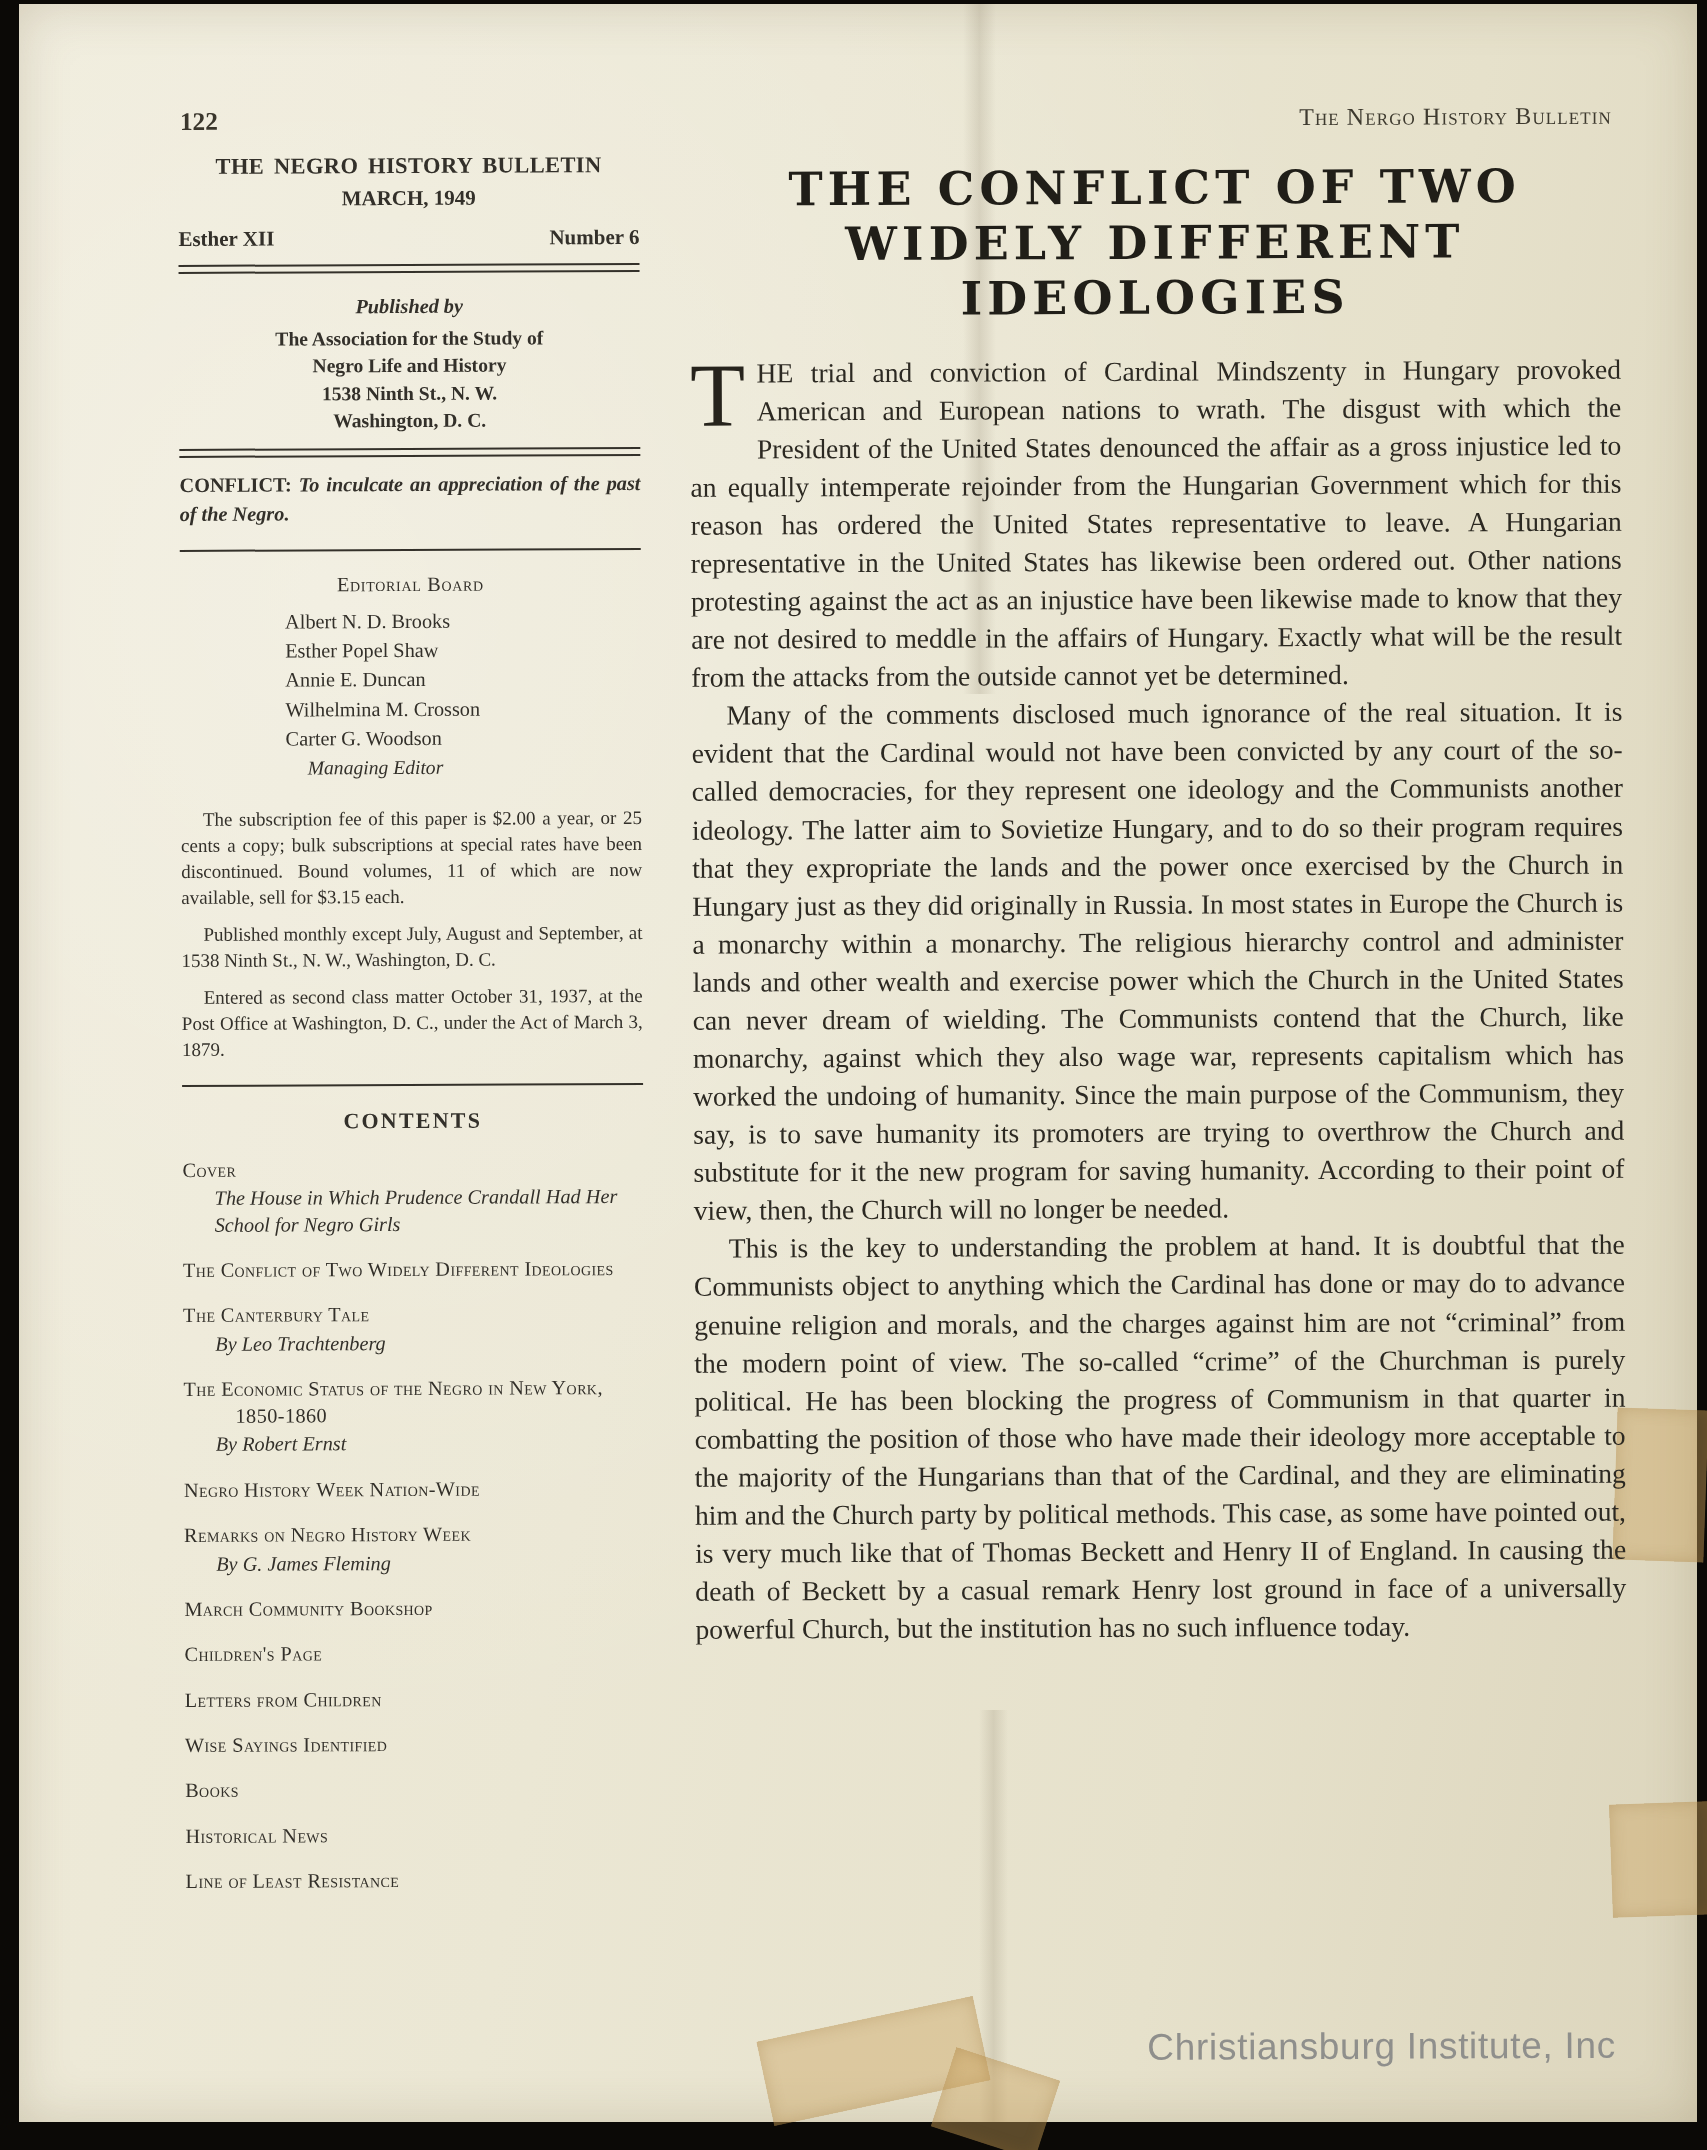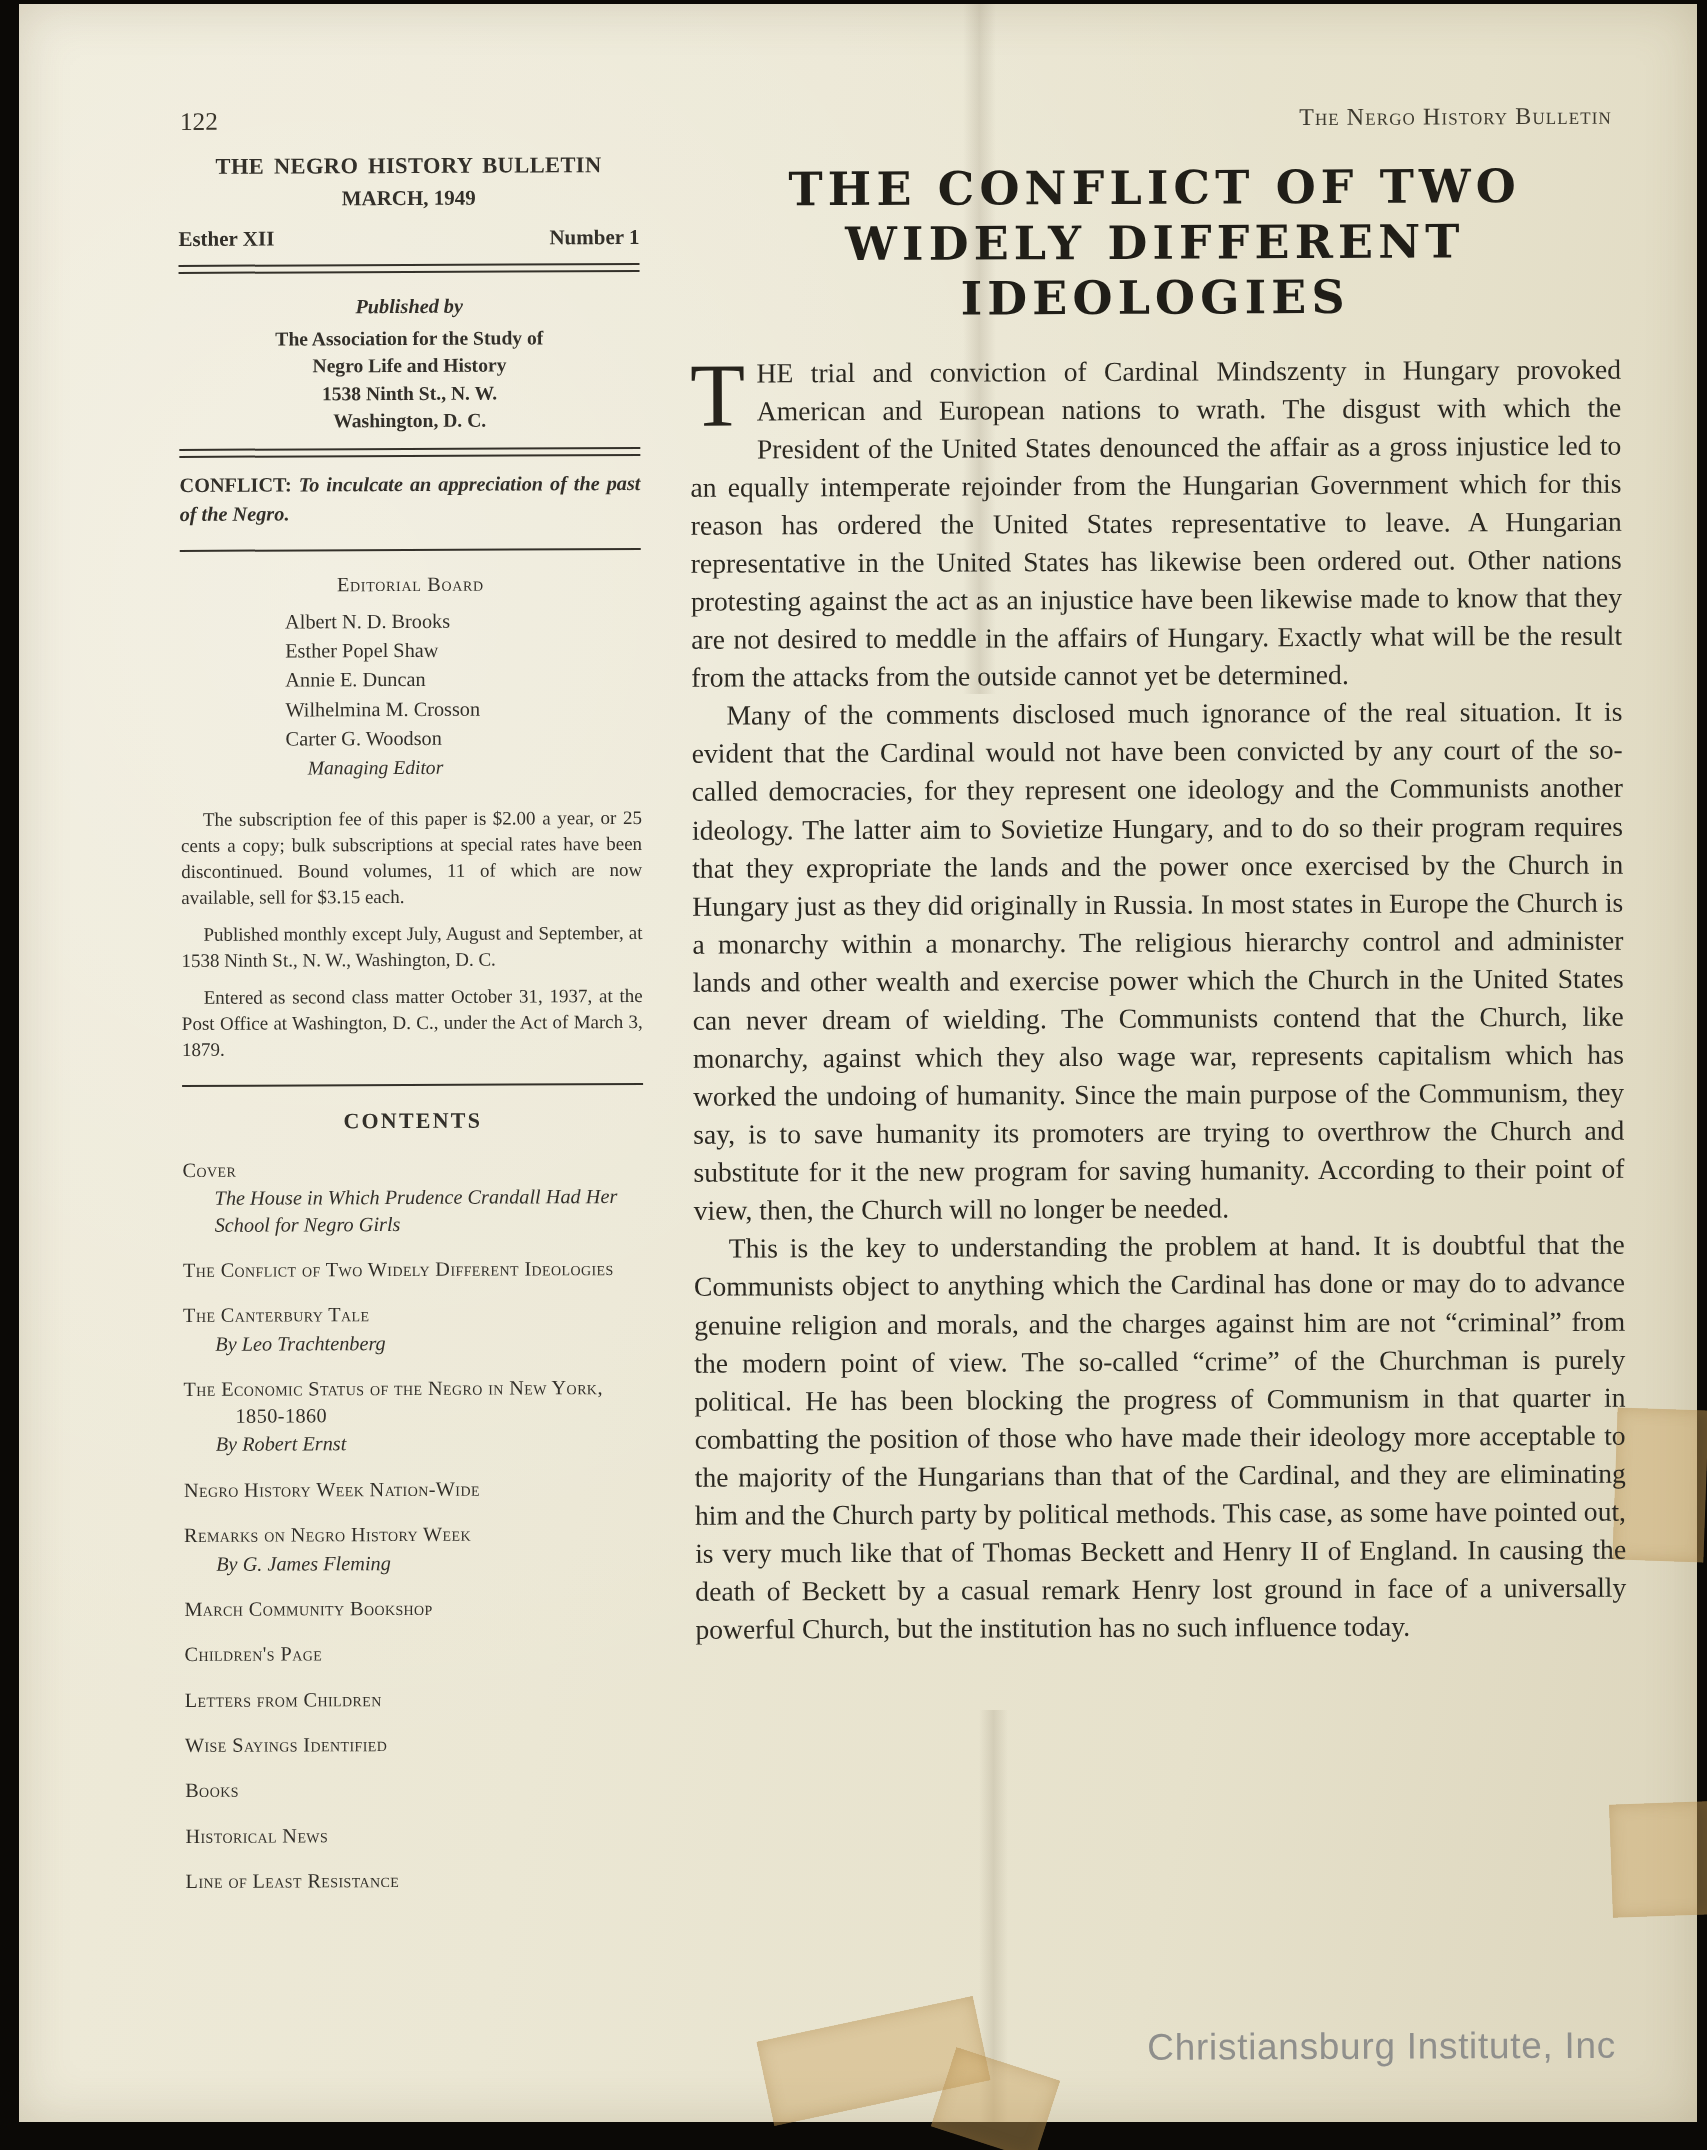--- a/index.html
+++ b/index.html
@@ -17,21 +17,21 @@
   .inner{position:absolute;inset:0;transform:rotate(-0.25deg);}
   .crease{position:absolute;background:linear-gradient(to right,rgba(0,0,0,0),rgba(90,75,50,0.14),rgba(0,0,0,0));}
   .crease.top{left:944px;top:0;width:33px;height:690px;}
   .crease.bottom{left:960px;top:1706px;width:29px;height:412px;}
   .tape{position:absolute;background:rgba(202,162,94,0.42);box-shadow:inset 0 0 16px rgba(150,110,50,0.30);}
   .tape.t1{right:-8.7px;top:1405px;width:91px;height:152px;transform:rotate(2deg);}
   .tape.t2{right:-11.6px;top:1799px;width:98px;height:113px;transform:rotate(-2deg);}
   .tape.t3{left:744px;top:2014px;width:221px;height:86px;transform:rotate(-12deg);}
   .tape.t4{left:922px;top:2058px;width:109px;height:83px;transform:rotate(18deg);}
 
-  .page-num{position:absolute;left:165px;top:100px;font-size:25.4px;font-weight:normal;color:#3a362c;}
+  .page-num{position:absolute;left:165px;top:100px;font-size:25.4px;font-weight:bold;color:#3a362c;}
   .running-header{position:absolute;left:1103px;top:102px;width:494px;text-align:right;
     font-variant:small-caps;font-size:24px;letter-spacing:1.1px;color:#3e3a2f;}
 
   
   .sidebar{position:absolute;left:163px;top:145px;width:461px;color:#33302a;}
   .m-title{font-size:22.5px;font-weight:bold;text-align:center;letter-spacing:0.4px;word-spacing:3.6px;line-height:1.3;}
   .m-date{font-size:21px;font-weight:bold;text-align:center;margin-top:5.8px;}
   .vol-row{display:flex;justify-content:space-between;font-size:21px;font-weight:bold;margin-top:14.5px;}
   .rule-double{margin:13px 0;height:5.1px;border-top:2.2px solid #34312a;border-bottom:2.2px solid #34312a;}
   .rule-single{margin:22px 0;border:none;border-top:2.2px solid #34312a;}
@@ -78,21 +78,21 @@
     <div class="inner">
 
       <div class="page-num">122</div>
       <div class="running-header">The Nergo History Bulletin</div>
 
       <aside class="sidebar">
         <div class="m-title">THE NEGRO HISTORY BULLETIN</div>
         <div class="m-date">MARCH, 1949</div>
         <div class="vol-row">
           <span>Esther XII</span>
-          <span>Number 1</span>
+          <span>Number 6</span>
         </div>
         <div class="rule-double"></div>
 
         <div class="pub-by">Published by</div>
         <div class="pub-lines">
           <div>The Association for the Study of</div>
           <div>Negro Life and History</div>
           <div>1538 Ninth St., N. W.</div>
           <div>Washington, D. C.</div>
         </div>

